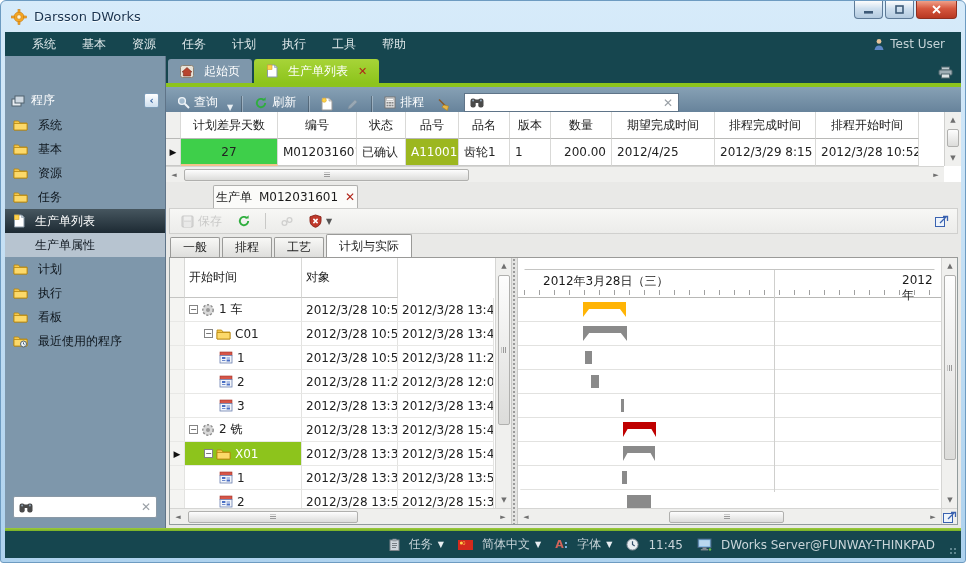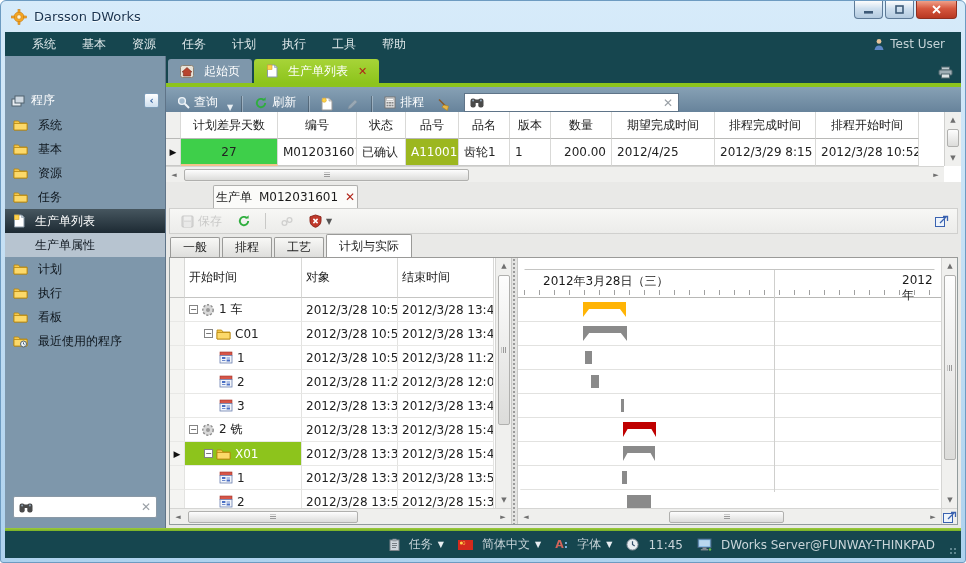--- a/index.html
+++ b/index.html
@@ -506,21 +506,20 @@
           </div>
 
         <div class="split">
           <div class="tree">
             <div class="tree-top">
               <div class="tree-cols">
                 <div class="trow tree-header" id="treeHeader">
                     <div class="tcell selcol"></div>
                     <div class="tcell">开始时间</div>
                     <div class="tcell">对象</div>
-                    <div class="tcell">结束时间</div>
                   </div>
                 <div id="treeRows">
                     <div class="trow">
                       <div class="tcell selcol"></div>
                       <div class="tcell" style="padding-left: 4px;">
                         <span class="xbox">−</span>
                         <span class="ticon">
                           <svg width="14" height="14">
                             <circle cx="7" cy="7" r="5.2" fill="#d9d9d9" stroke="#8a8a8a" stroke-width="1.4" stroke-dasharray="2.2 1.6"></circle>
                             <circle cx="7" cy="7" r="2" fill="#9a9a9a"></circle>

